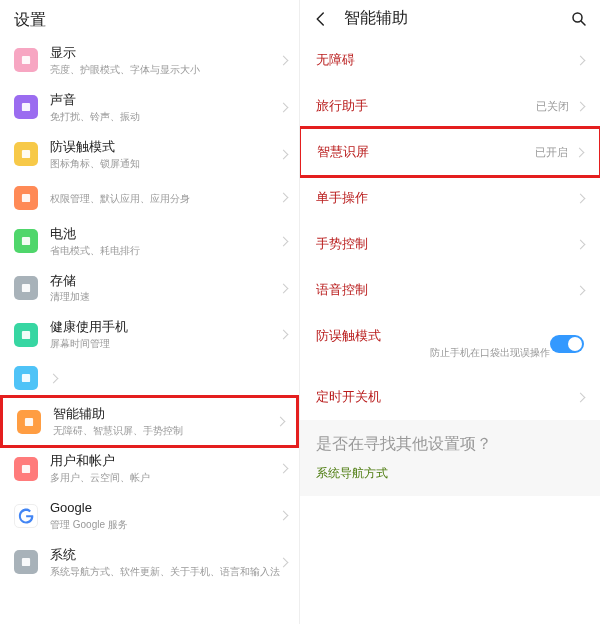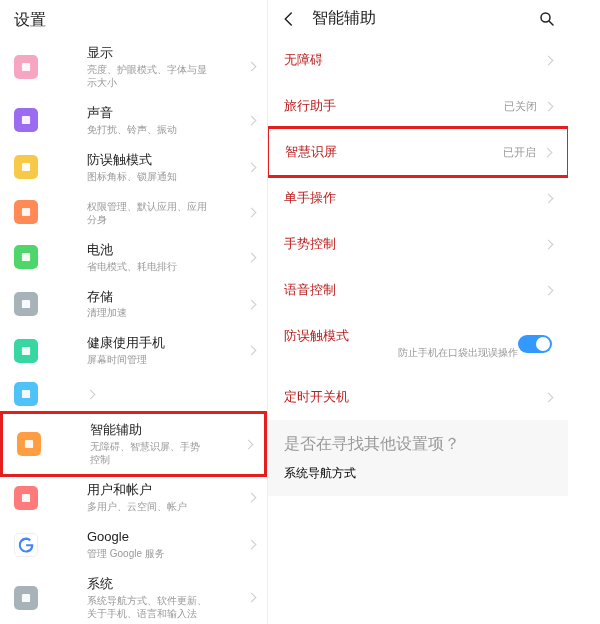--- a/index.html
+++ b/index.html
@@ -9,21 +9,21 @@
       font-family: -apple-system, "Helvetica Neue", Arial, sans-serif;
     }
     body {
       width: 600px;
       height: 624px;
       display: flex;
       background: #fff;
       overflow: hidden;
     }
     .left-pane {
-      width: 268px;
+      width: 300px;
       border-right: 1px solid #eee;
       background: #fff;
       overflow: hidden;
     }
     .right-pane {
       width: 300px;
       background: #fff;
       overflow: hidden;
     }
     .header-left {
@@ -56,21 +56,20 @@
     .title-right {
       font-size: 16px;
       font-weight: 500;
       color: #222;
     }
     .setting-item {
       display: flex;
       align-items: center;
       padding: 8px 12px 8px 14px;
       position: relative;
-      gap: 37px;
     }
     .icon-box {
       width: 24px;
       height: 24px;
       border-radius: 5px;
       display: flex;
       align-items: center;
       justify-content: center;
       flex-shrink: 0;
       margin-right: 12px;
@@ -147,21 +146,21 @@
       padding: 14px 16px;
       background: #f7f7f7;
     }
     .footer-text {
       font-size: 16px;
       color: #999;
       margin-bottom: 10px;
     }
     .footer-link {
       font-size: 12px;
-      color: #000000;
+      color: #4d7c0f;
       font-weight: 500;
     }
     .right-highlight {
       border: 3px solid #e41e1e;
       margin: -3px -2px;
     }
     .right-item-wrap {
       flex: 1;
     }
   </style>

